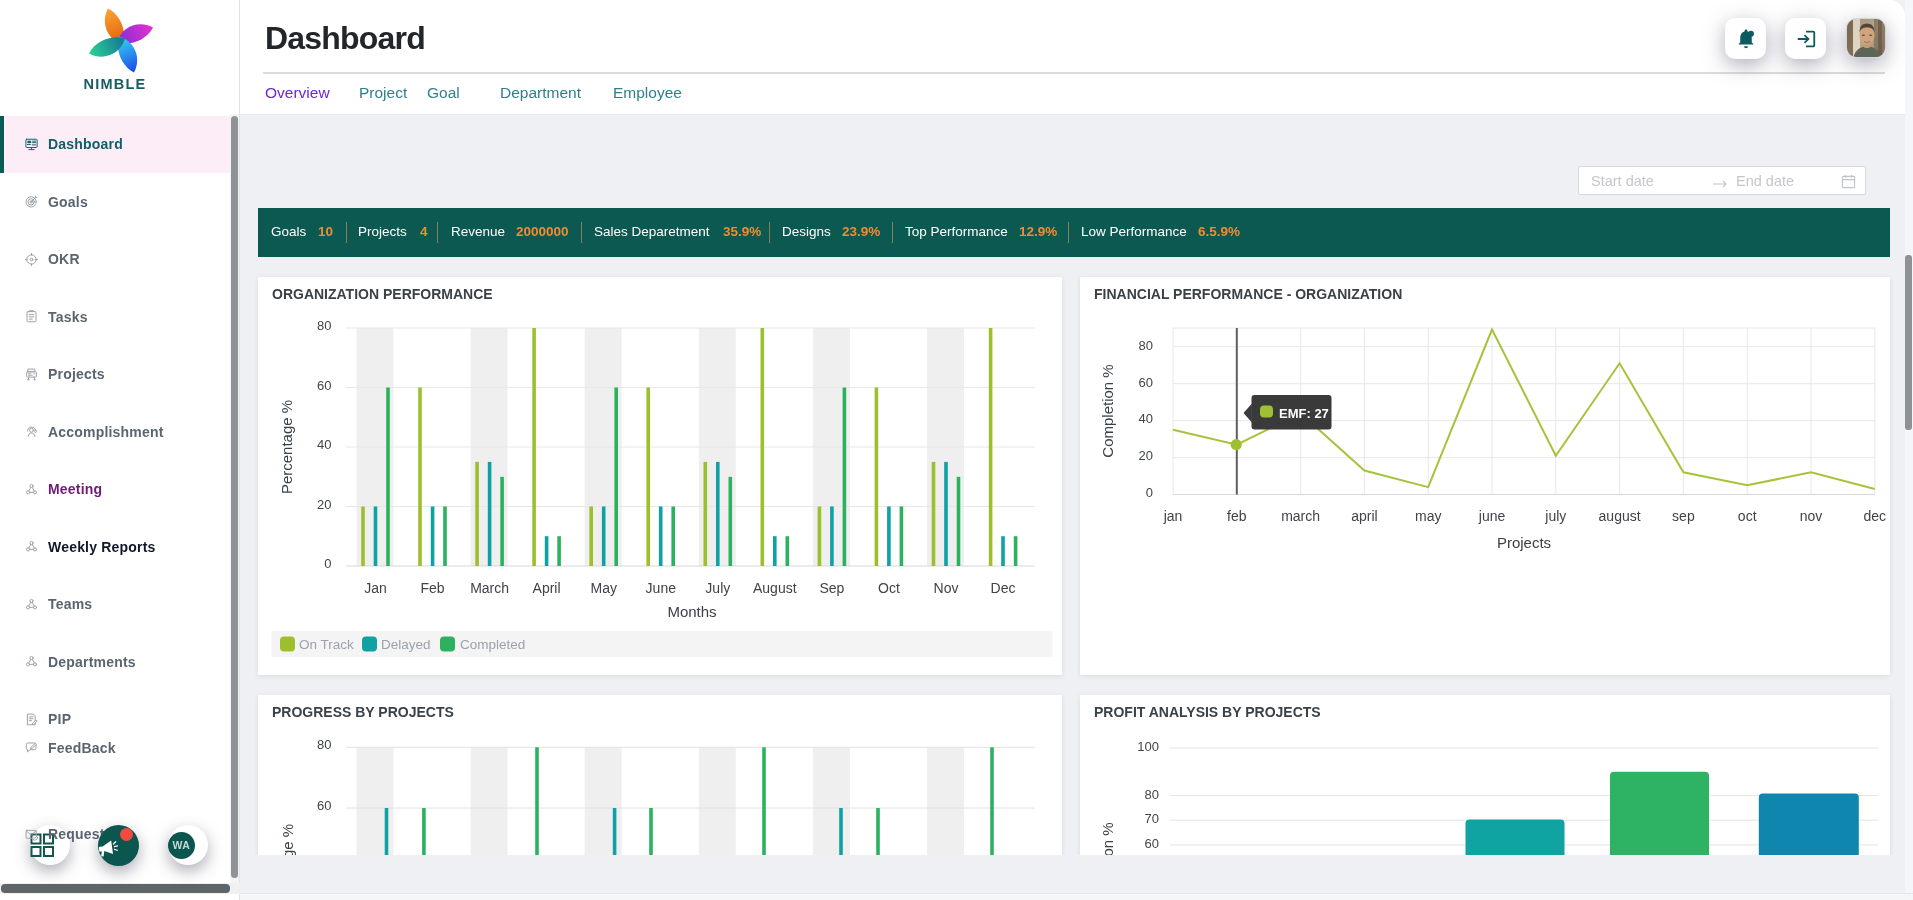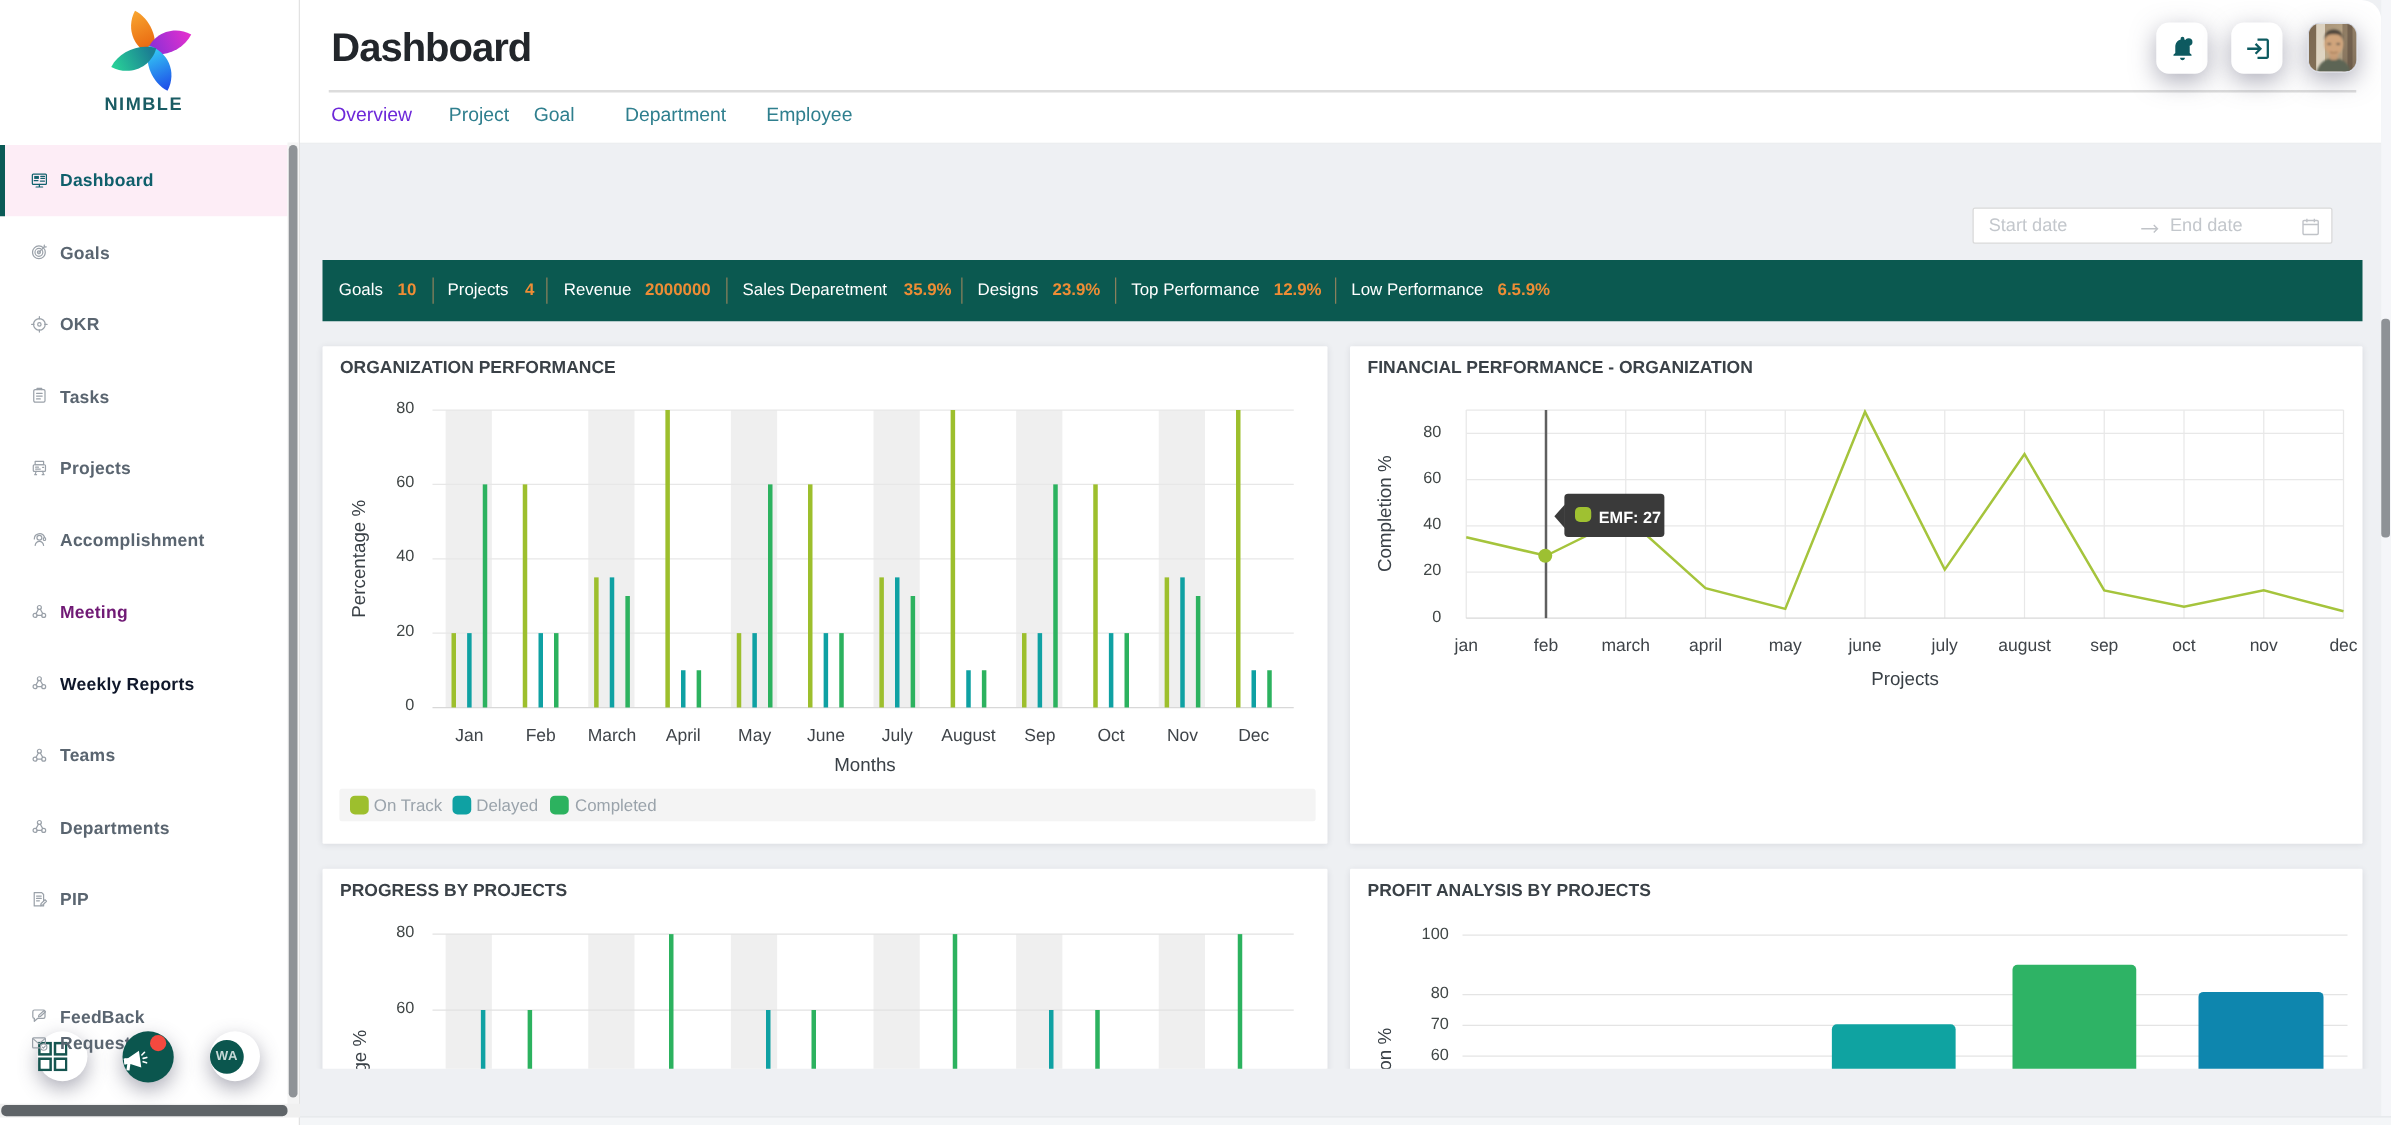--- a/index.html
+++ b/index.html
@@ -445,21 +445,21 @@
     <div class="mi" style="top:690.5px">
       <svg class="mic" width="15" height="15" viewBox="0 0 20 20">
         <g stroke="#9aa1a9" stroke-width="1.3" fill="none" stroke-linecap="round" stroke-linejoin="round">
           <path d="M14.5 17H4.5V2.8h8l2 2z"></path>
           <path d="M7 6.5h5M7 9h5M7 11.5h3"></path>
           <path d="M11.8 14.6l4.2-4.2 1.6 1.6-4.2 4.2-2 .4z" fill="#fff"></path>
         </g>
       </svg>
       <span style="color:#5a6570">PIP</span>
     </div>
-    <div class="mi" style="top:784px">
+    <div class="mi" style="top:719px">
       <svg class="mic" width="15" height="15" viewBox="0 0 20 20">
         <g stroke="#9aa1a9" stroke-width="1.3" fill="none" stroke-linecap="round" stroke-linejoin="round">
           <path d="M3 5.8c0-1 .8-1.8 1.8-1.8h9.4c1 0 1.8.8 1.8 1.8v5.4c0 1-.8 1.8-1.8 1.8H8l-3.4 3v-3H4.8c-1 0-1.8-.8-1.8-1.8z"></path>
           <path d="M9.5 9.5l5.5-5 1.5 1.4-5.5 5-1.9.5z" fill="#fff"></path>
         </g>
       </svg>
       <span style="color:#5a6570">FeedBack</span>
     </div>
     <div class="mi" style="top:805.5px">
       <svg class="mic" width="15" height="15" viewBox="0 0 20 20">

